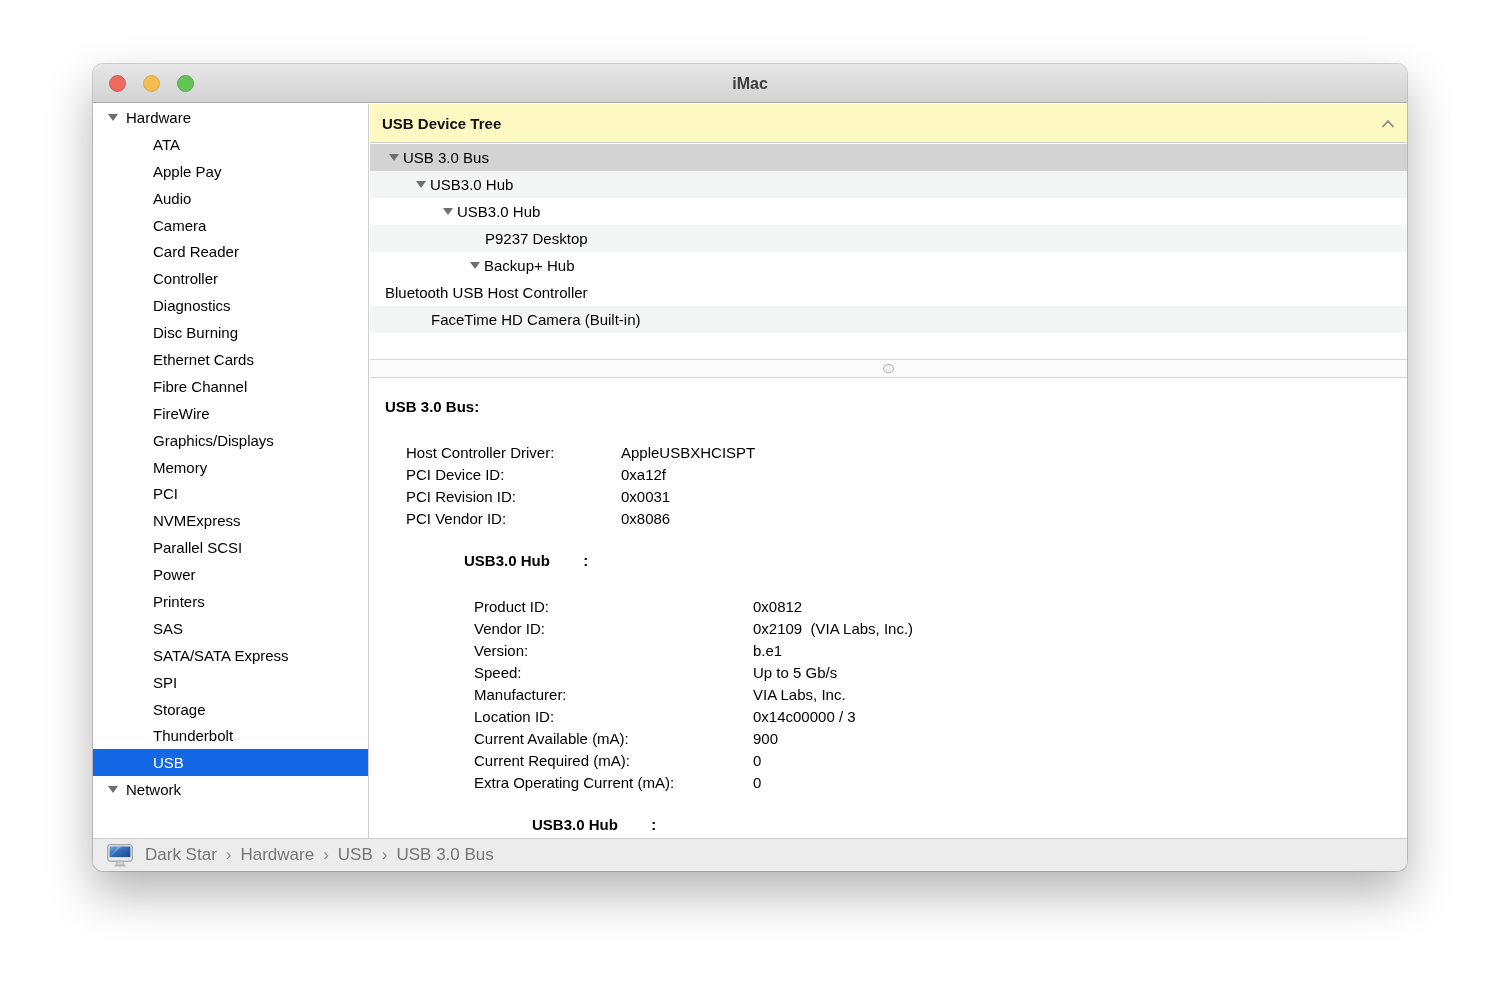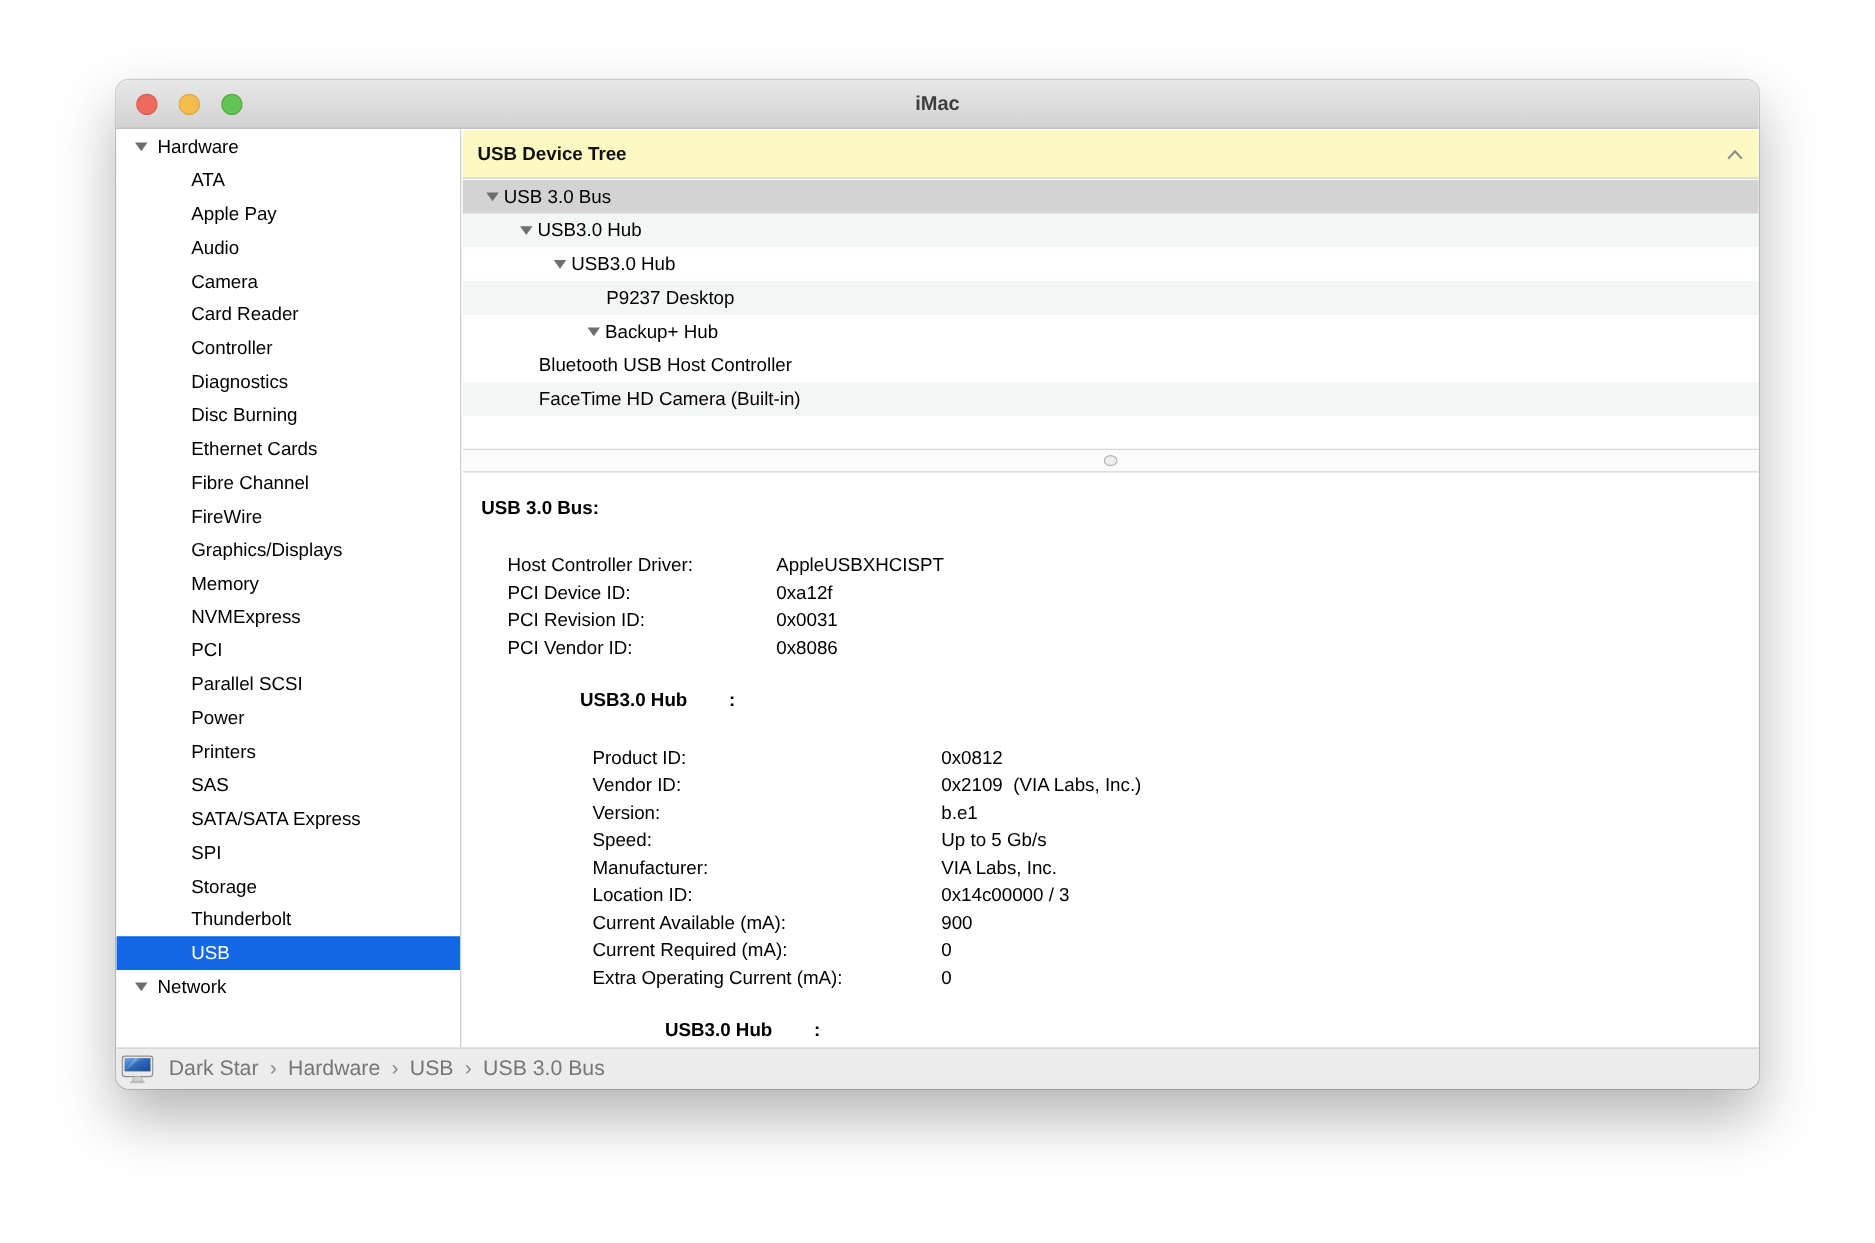--- a/index.html
+++ b/index.html
@@ -68,21 +68,21 @@
   .sec1 .dhead { margin-left:94px; }
   .sec2 .dhead { margin-left:162px; }
   .prow { position:relative; height:22px; line-height:22px; }
   .plabel, .pvalue { position:absolute; white-space:pre; }
   .sec0 .plabel { left:36px; }  .sec0 .pvalue { left:251px; }
   .sec1 .plabel { left:104px; } .sec1 .pvalue { left:383px; }
   
   .statusbar {
     position:absolute; left:0; right:0; bottom:0; height:33px;
     background:#ececec; border-top:1px solid #cfcfcf;
-    display:flex; align-items:center; padding-left:4px;
+    display:flex; align-items:center; padding-left:14px;
     font-size:17px; color:#767676;
   }
   .statusbar .crumb { white-space:pre; }
   .statusbar .sep { margin:0 9px; color:#8a8a8a; }
   .imac-ic { margin-right:12px; flex:none; }
 </style>
 </head>
 <body>
 
 <div class="window">
@@ -132,24 +132,24 @@
       <div class="sb-item">
         <span>FireWire</span>
       </div>
       <div class="sb-item">
         <span>Graphics/Displays</span>
       </div>
       <div class="sb-item">
         <span>Memory</span>
       </div>
       <div class="sb-item">
+        <span>PCI</span>
+      </div>
+      <div class="sb-item">
         <span>NVMExpress</span>
-      </div>
-      <div class="sb-item">
-        <span>PCI</span>
       </div>
       <div class="sb-item">
         <span>Parallel SCSI</span>
       </div>
       <div class="sb-item">
         <span>Power</span>
       </div>
       <div class="sb-item">
         <span>Printers</span>
       </div>
@@ -200,21 +200,21 @@
           <span>USB3.0 Hub</span>
         </div>
         <div class="tree-row stripe" style="padding-left: 100px;">
           <span class="tri-space"></span>
           <span>P9237 Desktop</span>
         </div>
         <div class="tree-row" style="padding-left: 100px;">
           <span class="tri"></span>
           <span>Backup+ Hub</span>
         </div>
-        <div class="tree-row" style="padding-left: 46px;">
+        <div class="tree-row" style="">
           <span class="tri-space"></span>
           <span>Bluetooth USB Host Controller</span>
         </div>
         <div class="tree-row stripe" style="padding-left: 46px;">
           <span class="tri-space"></span>
           <span>FaceTime HD Camera (Built-in)</span>
         </div>
       </div>
 
     <div class="splitter">

